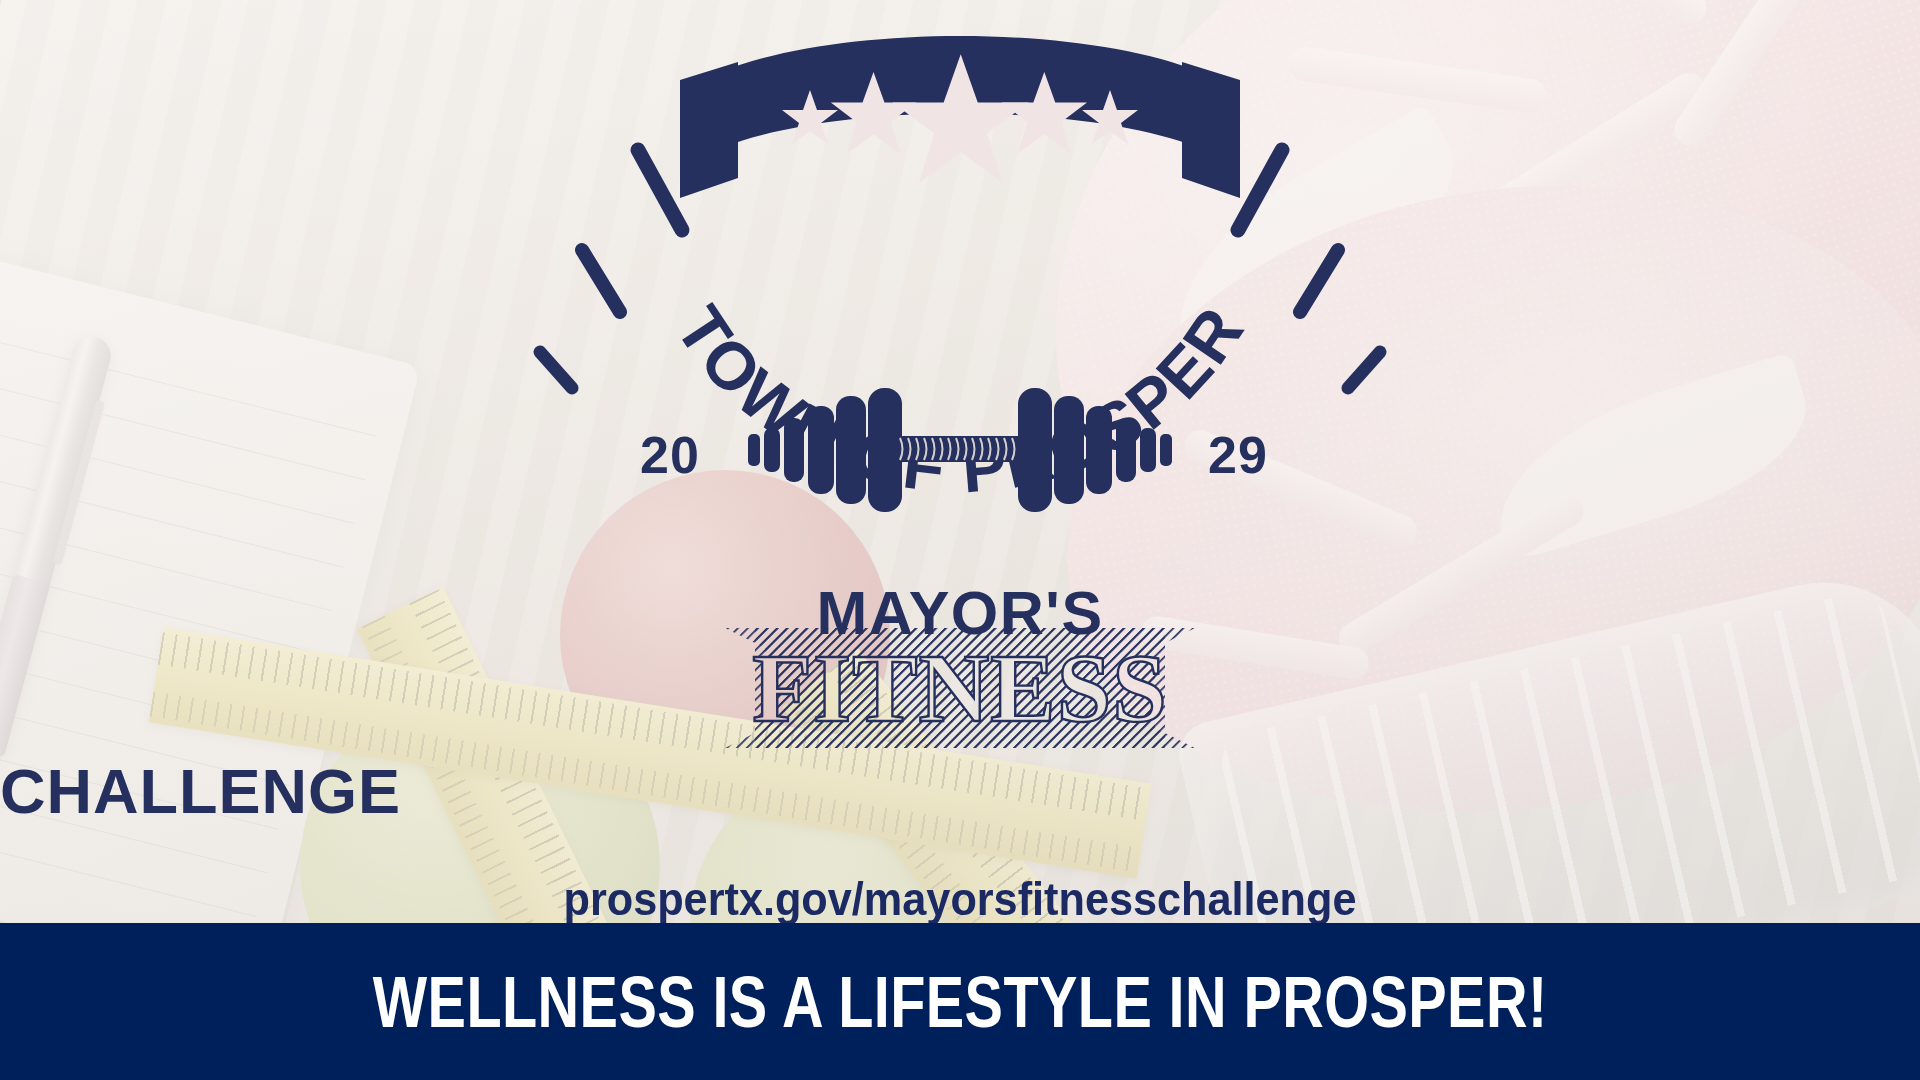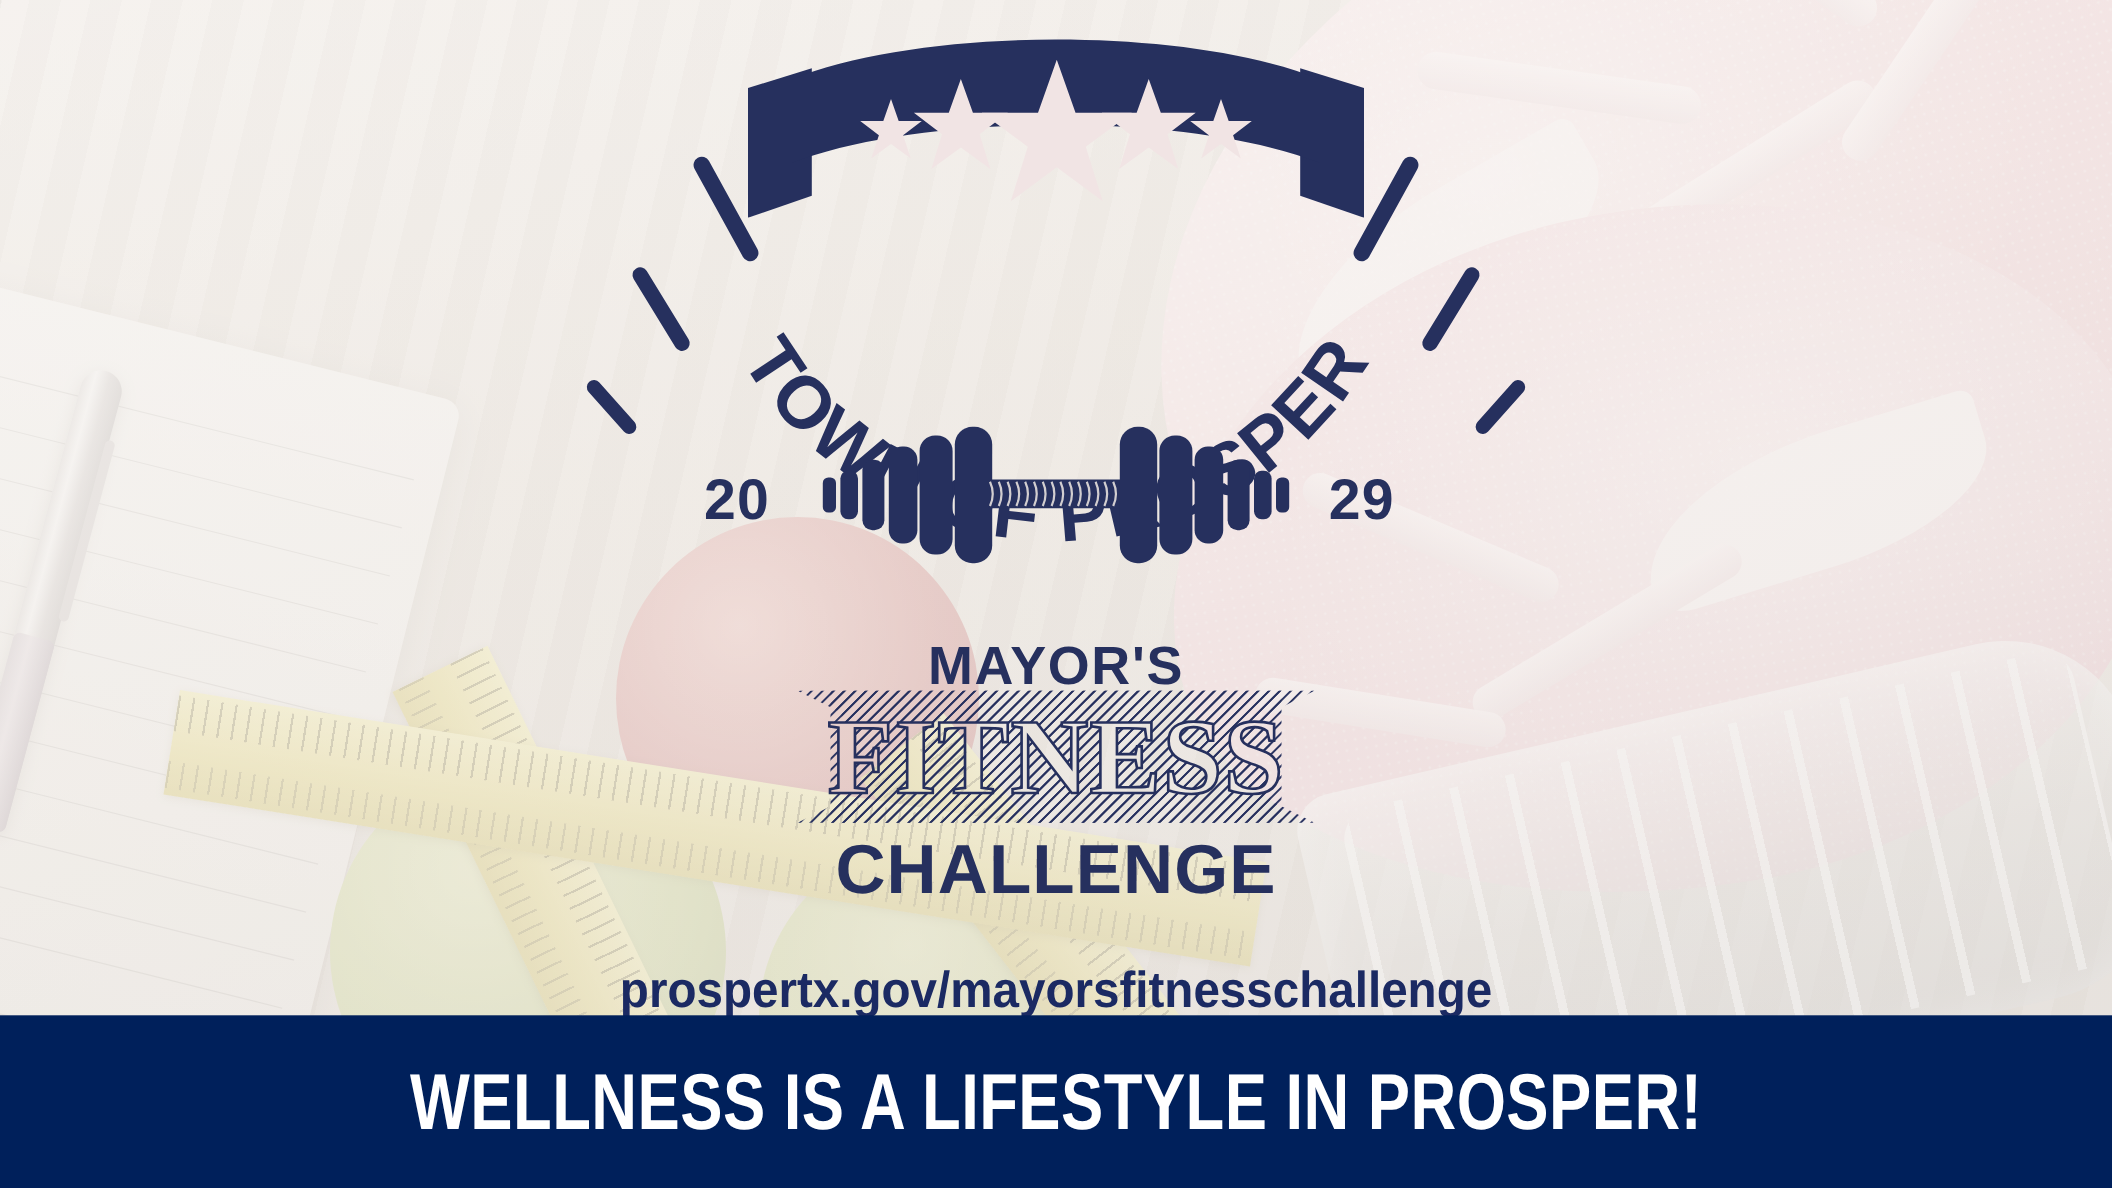--- a/index.html
+++ b/index.html
@@ -139,28 +139,28 @@
   .dumbbell svg{display:block;width:100%;height:100%;}
 
   .yr{
     position:absolute;top:425px;font-weight:700;font-size:52px;color:#26305e;letter-spacing:1px;
   }
   .yr.left{left:640px;}
   .yr.right{left:1208px;}
 
   .mayors{
     position:absolute;left:0;right:0;top:578px;text-align:center;
-    font-weight:700;font-size:49px;letter-spacing:1.5px;color:#26305e;
+    font-weight:700;font-size:61px;letter-spacing:1.5px;color:#26305e;
   }
 
   .fitness-wrap{position:absolute;left:50%;top:620px;transform:translateX(-50%);width:470px;height:135px;}
   .fitness-wrap svg{display:block;width:100%;height:100%;}
 
   .challenge{
-    position:absolute;left:0;right:0;top:755px;text-align:center;
+    position:absolute;left:0;right:0;top:755px;text-align:left;
     font-weight:700;font-size:63px;letter-spacing:1px;color:#26305e;
   }
 
   .url{
     position:absolute;left:0;right:0;top:872px;text-align:center;
     font-weight:700;font-size:46px;color:#1b2a63;
     transform:scaleX(.94);
   }
 
   

